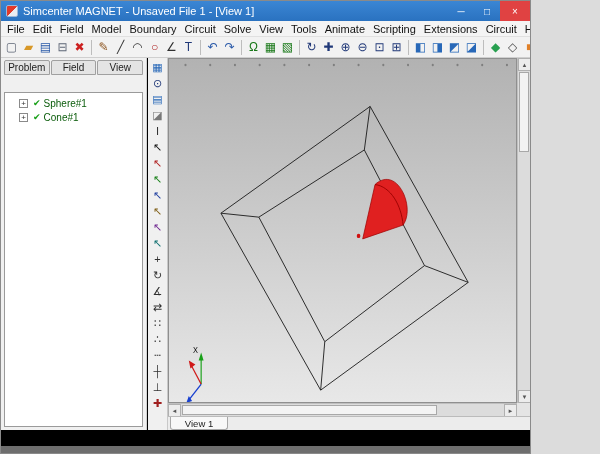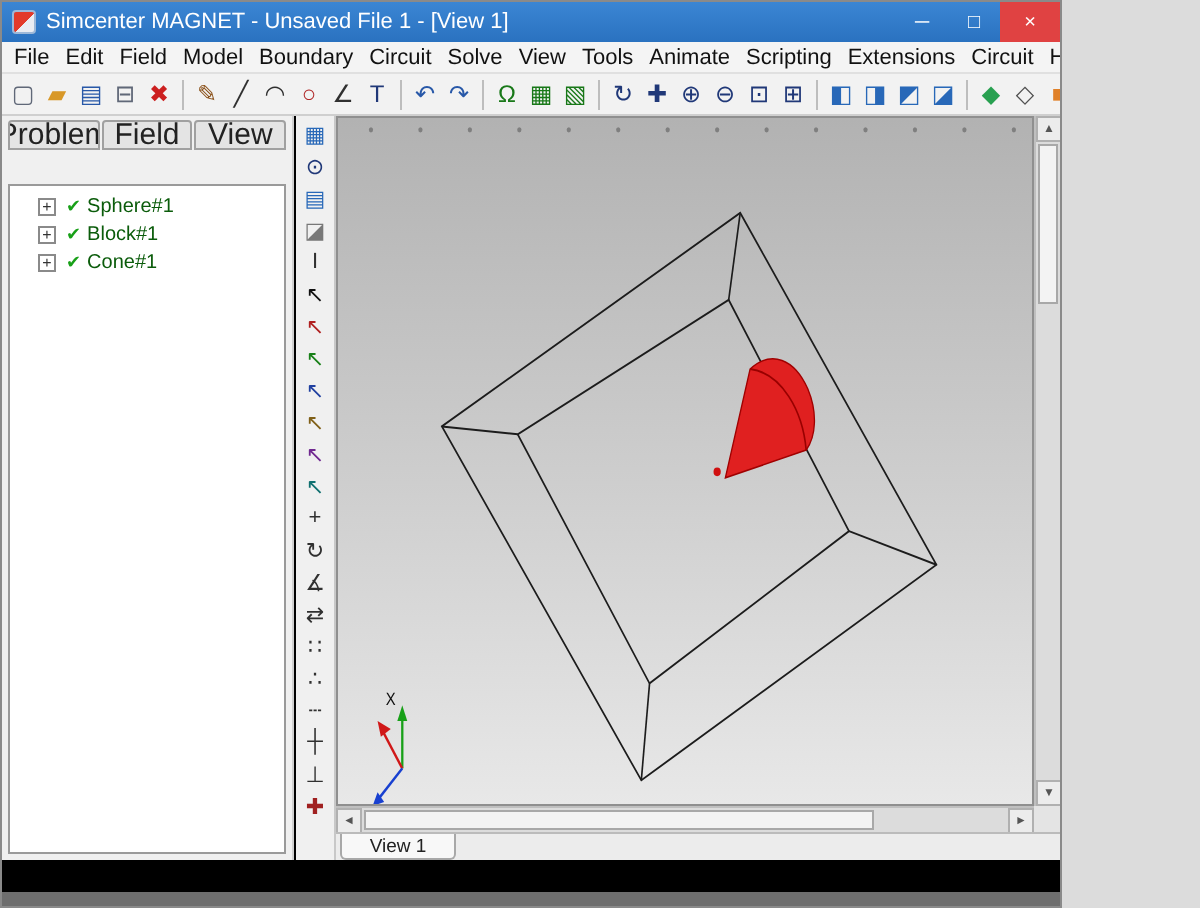--- a/index.html
+++ b/index.html
@@ -22,21 +22,21 @@
   .tgroup{display:flex}
   .tbtn{width:17px;height:17px;display:flex;align-items:center;justify-content:center;font-size:12px;border:1px solid transparent;border-radius:2px}
   .sep{width:1px;height:15px;background:#bdbdbd;margin:0 3px;flex:0 0 auto}
 
   
   .main{position:absolute;top:57px;left:0;right:0;bottom:23px}
 
   
   .left-panel{position:absolute;left:0;top:0;width:146px;height:100%;background:#f0f0f0;border-right:1px solid #d0d0d0;padding:2px 2px 3px 3px}
   .tabrow{display:flex;height:15px}
-  .tab{flex:1;font-size:15px;display:flex;align-items:center;justify-content:center;background:#e4e4e4;border:1px solid #a0a0a0;border-radius:2px 2px 0 0;margin-right:1px;color:#222;white-space:nowrap;overflow:hidden}
+  .tab{flex:1;font-size:10px;display:flex;align-items:center;justify-content:center;background:#e4e4e4;border:1px solid #a0a0a0;border-radius:2px 2px 0 0;margin-right:1px;color:#222;white-space:nowrap;overflow:hidden}
   .tab.selected{background:#fdfdfd;border-bottom-color:#fdfdfd}
   .tree-box{position:absolute;left:3px;right:3px;top:34px;bottom:3px;background:#fff;border:1px solid #9a9a9a;overflow:hidden;font-size:10px;padding:3px 2px;color:#222}
   .tree-root{display:flex;align-items:center;height:14px}
   .expando{width:9px;height:9px;border:1px solid #8a8a8a;background:#fff;font-size:8px;line-height:7px;text-align:center;margin-right:3px;color:#333;flex:0 0 auto}
   .expando.minus::before{content:"−"}
   .expando.plus::before{content:"+"}
   .tree-children{margin-left:12px}
   .tree-item{display:flex;align-items:center;height:14px}
   .obj-icon{color:#18a018;font-size:9px;margin:0 3px 0 2px}
   .obj-icon::before{content:"✔"}
@@ -181,25 +181,20 @@
       </div>
       <div class="tree-box">
         <div class="tree-children">
 
             <div class="tree-item">
               <span class="expando plus"></span>
               <span class="obj-icon"></span>
               <span class="tree-label">Sphere#1</span>
             </div>
 
-            <div class="tree-item">
-              <span class="expando plus"></span>
-              <span class="obj-icon"></span>
-              <span class="tree-label">Block#1</span>
-            </div>
 
             <div class="tree-item">
               <span class="expando plus"></span>
               <span class="obj-icon"></span>
               <span class="tree-label">Cone#1</span>
             </div>
 
         </div>
       </div>
     </div>

